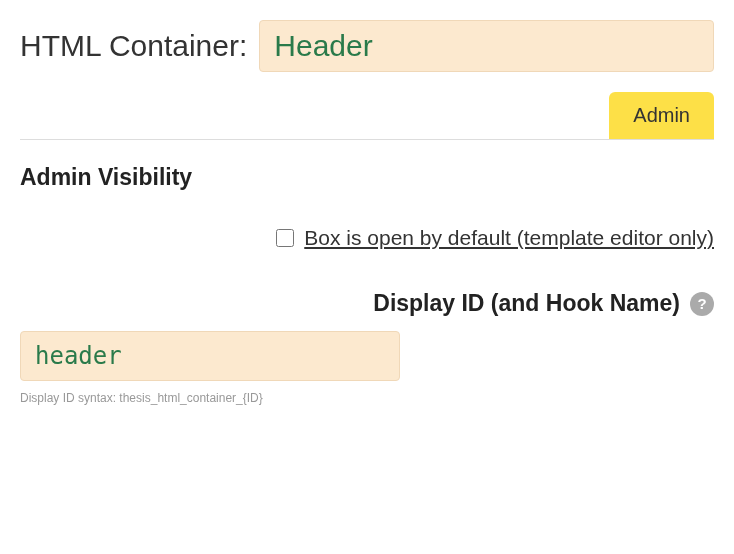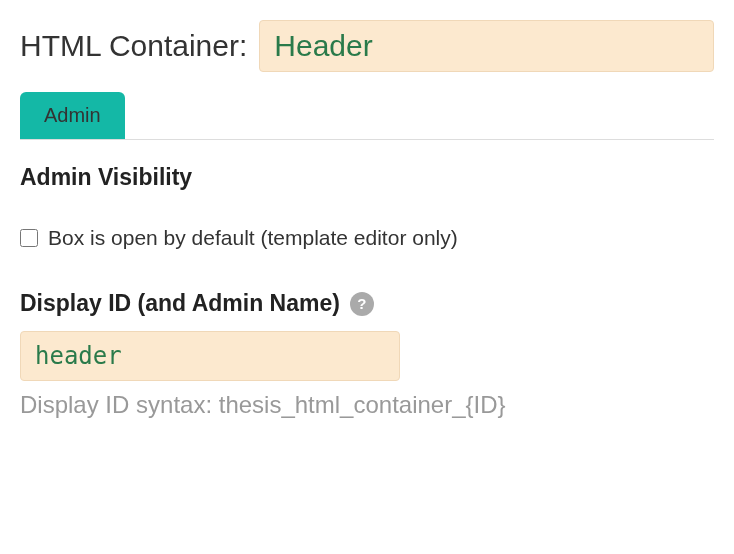--- a/index.html
+++ b/index.html
@@ -1,18 +1,19 @@
 <!DOCTYPE html>
 <html><head>
   <meta charset="utf-8">
   <style>
     * {
       box-sizing: border-box;
       margin: 0;
       padding: 0;
+      justify-content: flex-end;
     }
     body {
       font-family: -apple-system, BlinkMacSystemFont, "Segoe UI", Helvetica, Arial, sans-serif;
       background: #fff;
       width: 734px;
       padding: 20px;
       color: #222;
     }
     .title-row {
       display: flex;
@@ -45,21 +46,21 @@
       padding: 12px 24px;
       font-size: 20px;
       cursor: pointer;
       color: #333;
       background: transparent;
       border: none;
       border-top-left-radius: 6px;
       border-top-right-radius: 6px;
     }
     .tab.active {
-      background: #14b8a6;
+      background: #fde047;
     }
     .section-heading {
       font-size: 23px;
       font-weight: 700;
       color: #222;
       margin-bottom: 35px;
     }
     .checkbox-row {
       display: flex;
       align-items: center;
@@ -67,20 +68,21 @@
       margin-bottom: 40px;
     }
     .checkbox-row input[type="checkbox"] {
       width: 18px;
       height: 18px;
       cursor: pointer;
     }
     .checkbox-label {
       font-size: 21px;
       color: #333;
+      text-decoration: underline;
     }
     .display-id-heading {
       font-size: 23px;
       font-weight: 700;
       color: #222;
       margin-bottom: 14px;
       display: flex;
       align-items: center;
       gap: 10px;
     }
@@ -104,21 +106,21 @@
       border: 1px solid #f0d8b8;
       background: #fce9cf;
       color: #2a7a4a;
       border-radius: 4px;
       outline: none;
       width: 380px;
       display: block;
       margin-bottom: 10px;
     }
     .syntax-hint {
-      font-size: 24px;
+      font-size: 12px;
       color: #999;
     }
   </style>
 </head>
 <body>
 
 <div class="title-row">
   <span class="title-label">HTML Container:</span>
   <input type="text" class="title-input" value="Header" style="">
 </div>
@@ -128,19 +130,19 @@
 </div>
 
 <h2 class="section-heading">Admin Visibility</h2>
 
 <div class="checkbox-row">
   <input type="checkbox" style="">
   <label class="checkbox-label">Box is open by default (template editor only)</label>
 </div>
 
 <div class="display-id-heading">
-  <span>Display ID (and Admin Name)</span>
+  <span>Display ID (and Hook Name)</span>
   <span class="help-icon">?</span>
 </div>
 
 <input type="text" class="display-id-input" value="header" style="">
 
 <div class="syntax-hint">Display ID syntax: thesis_html_container_{ID}</div>
 
 </body></html>

